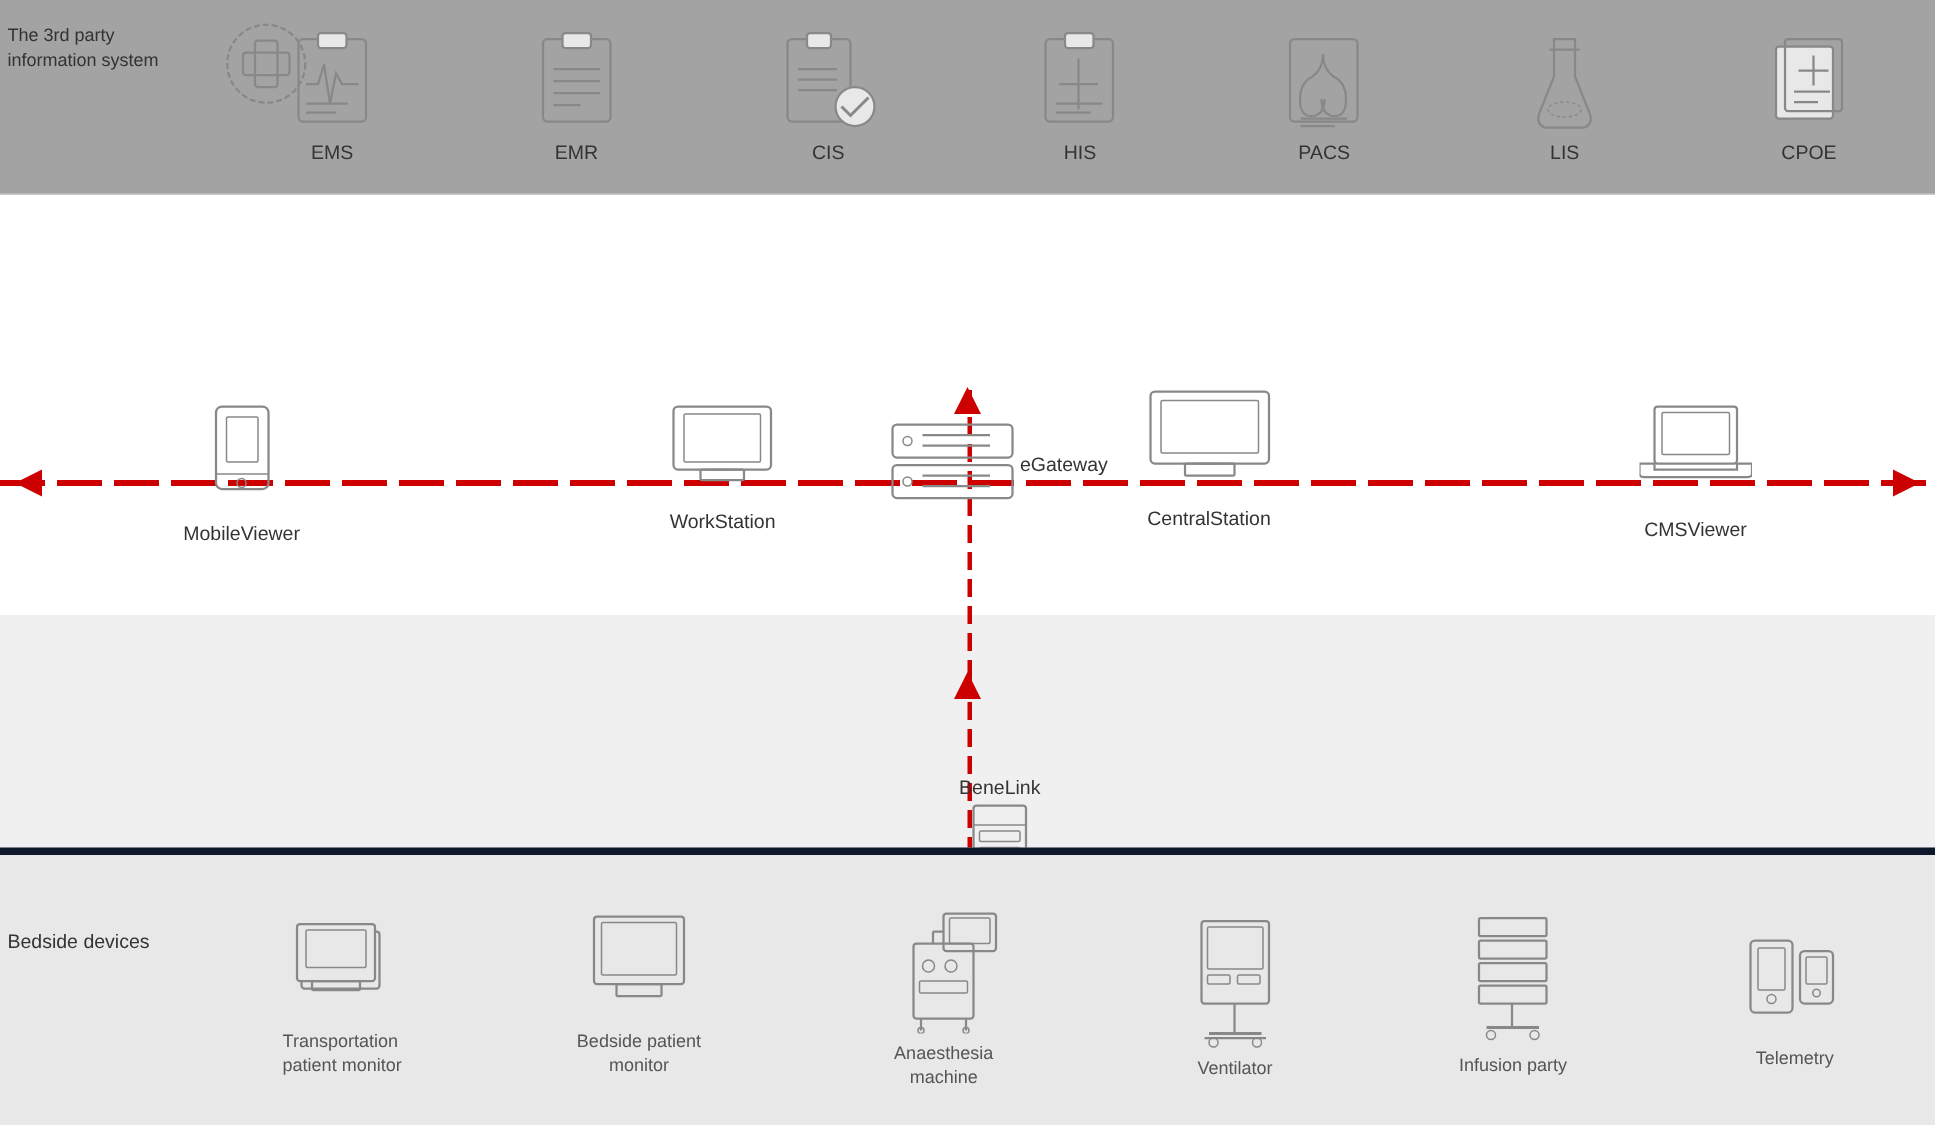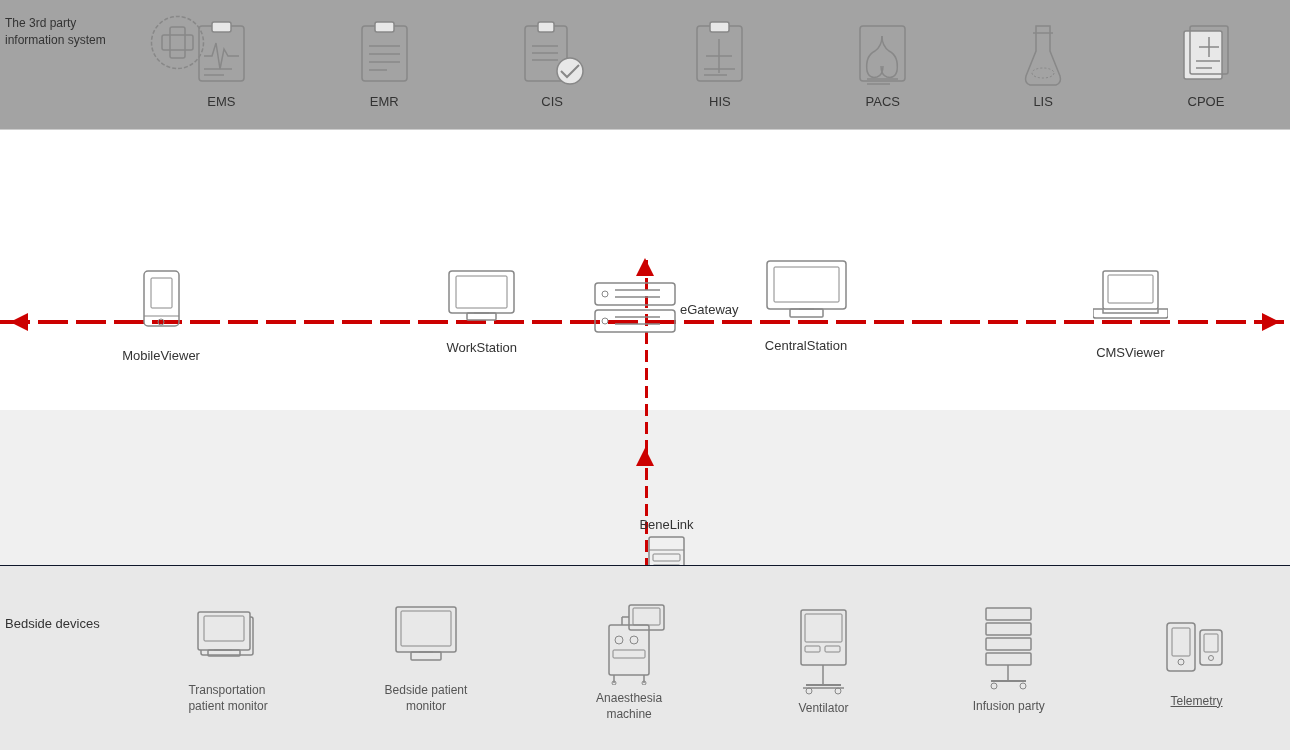--- a/index.html
+++ b/index.html
@@ -218,21 +218,21 @@
     }
 
     
     .bottom-section {
       position: absolute;
       top: 565px;
       left: 0;
       right: 0;
       height: 185px;
       background: #e8e8e8;
-      border-top: 1px solid #0f172a;
+      border-top: 5px solid #0f172a;
     }
 
     .bedside-label {
       position: absolute;
       left: 5px;
       top: 50px;
       font-size: 13px;
       color: #333;
       font-weight: normal;
     }
@@ -559,17 +559,17 @@
     <div class="device-item">
       <svg width="70" height="80" viewBox="0 0 70 80">
 
         <rect x="5" y="15" width="28" height="48" rx="3" stroke="#888" stroke-width="1.5" fill="none"></rect>
         <rect x="10" y="20" width="18" height="28" rx="1" stroke="#888" stroke-width="1" fill="none"></rect>
         <circle cx="19" cy="54" r="3" stroke="#888" stroke-width="1" fill="none"></circle>
         <rect x="38" y="22" width="22" height="35" rx="3" stroke="#888" stroke-width="1.5" fill="none"></rect>
         <rect x="42" y="26" width="14" height="18" rx="1" stroke="#888" stroke-width="1" fill="none"></rect>
         <circle cx="49" cy="50" r="2.5" stroke="#888" stroke-width="1" fill="none"></circle>
       </svg>
-      <span class="label" style="white-space:pre-line;text-align:center;text-decoration:underline;">Telemetry</span>
+      <span class="label" style="white-space:pre-line;text-align:center;">Telemetry</span>
     </div>
 
   </div>
 </div>
 
 </body></html>

